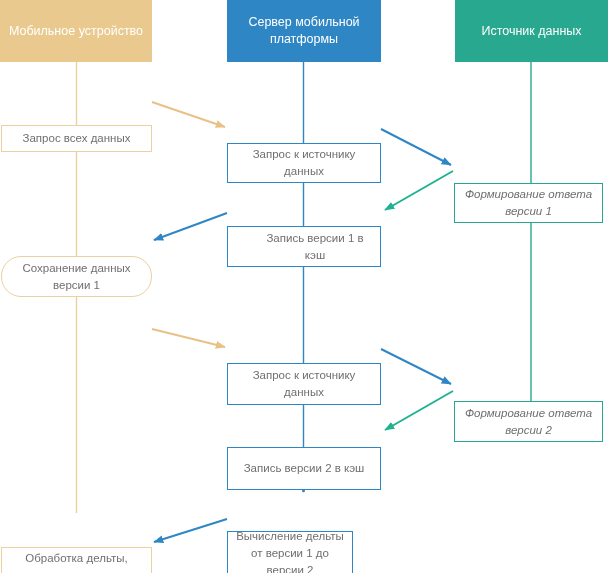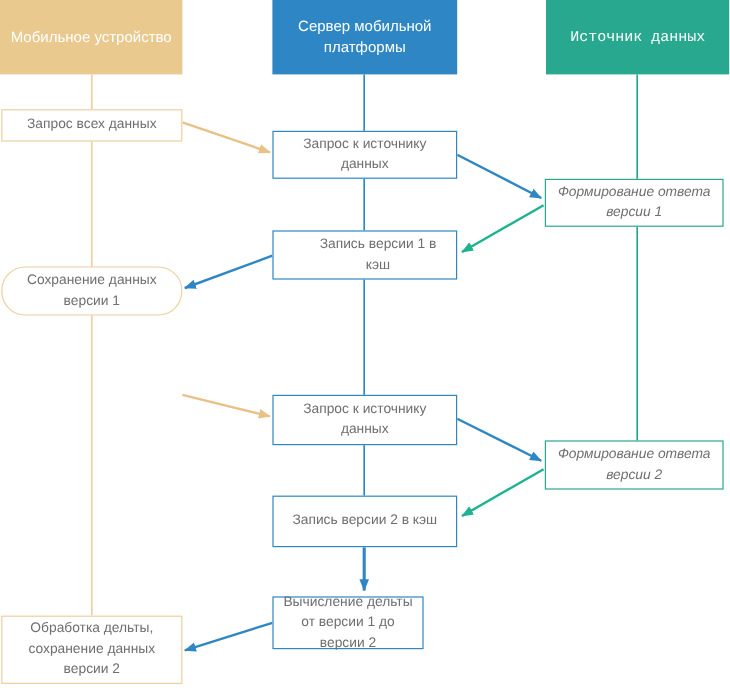--- a/index.html
+++ b/index.html
@@ -27,35 +27,36 @@
     justify-content: center;
     text-align: center;
     color: var(--header-text, #ffffff);
     font-size: 12.5px;
     line-height: 17px;
     padding: 0 8px;
     box-sizing: border-box;
   }
   .hdr-mobile { left: 0;   width: 152px; background: var(--tan-fill,  #e9c98e); }
   .hdr-server { left: 227px; width: 154px; background: var(--blue-fill, #2e87c4); }
-  .hdr-source { left: 455px; width: 153px; background: var(--teal-fill, #27a88f); font-family: Liberation Mono, monospace; }
+  .hdr-source { left: 455px; width: 153px; background: var(--teal-fill, #27a88f); }
 
   .node {
     position: absolute;
     z-index: 1;
     background: #ffffff;
     display: flex;
     align-items: center;
     justify-content: center;
     text-align: center;
     color: var(--box-text, #6f6f6f);
     font-size: 11.5px;
     line-height: 17px;
     box-sizing: border-box;
     padding: 1px 6px;
+    margin-top: 34px;
   }
   .node-tan  { border: 1.5px solid var(--tan-line,  #ecd0a0); }
   .node-blue { border: 1.5px solid var(--blue-fill, #2e87c4); }
   .node-teal { border: 1.5px solid var(--teal-line, #29a78e); font-style: italic; }
 
   .lifeline       { fill: none; stroke-width: 1.4px; }
   .ll-tan         { stroke: var(--tan-line,  #ecd0a0); }
   .ll-blue        { stroke: var(--blue-fill, #2e87c4); }
   .ll-teal        { stroke: var(--teal-line, #29a78e); }
 

